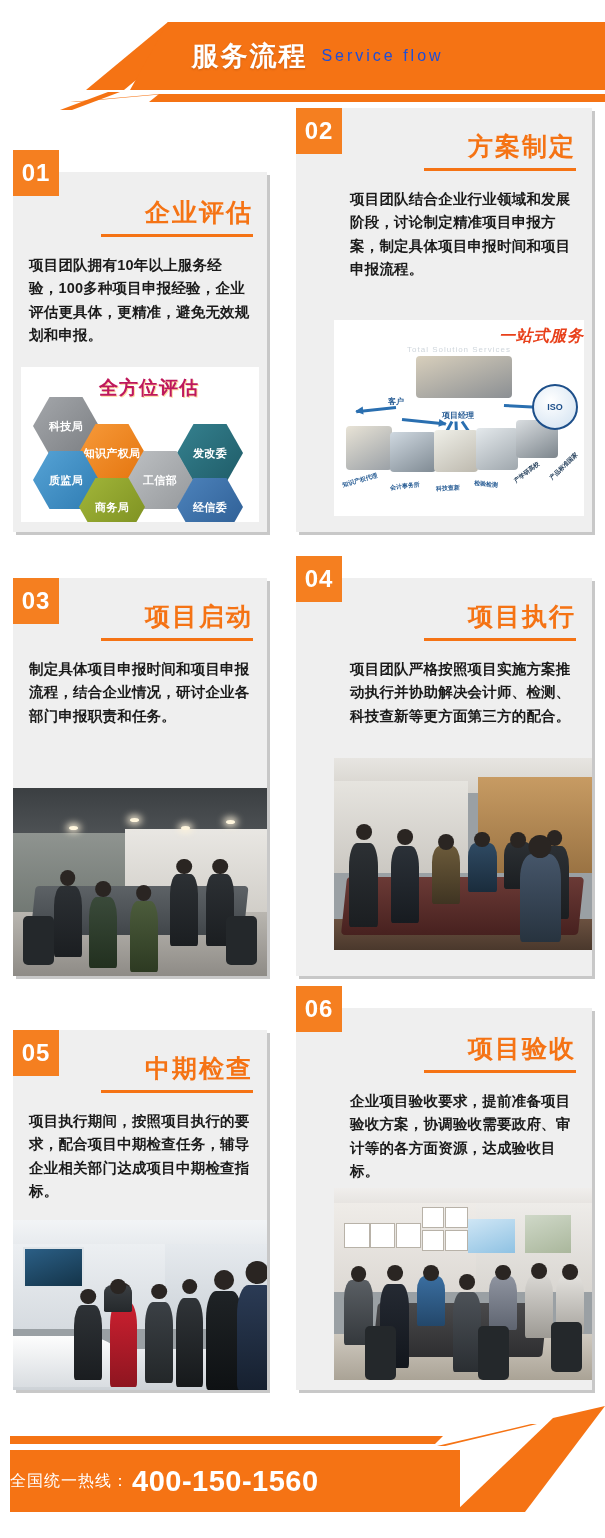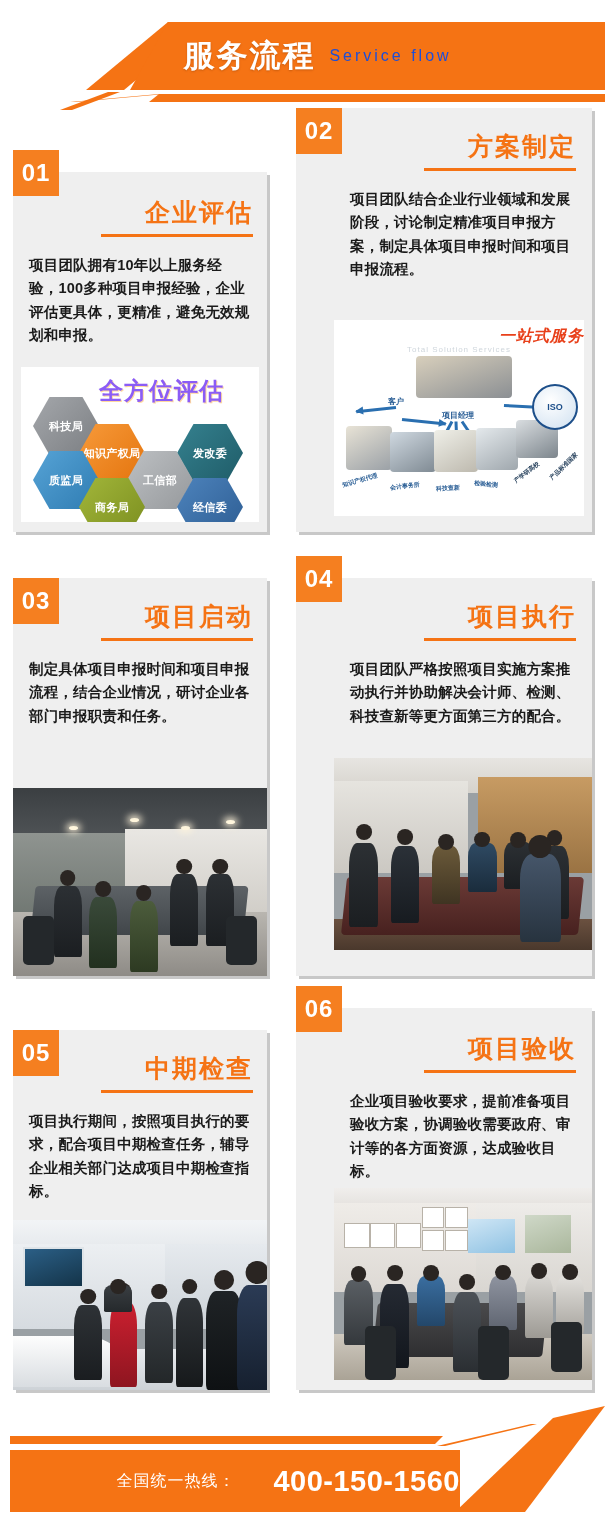--- a/index.html
+++ b/index.html
@@ -36,21 +36,21 @@
     position:absolute; left:60px; top:92px; width:60px; height:18px;
     background:#f57314;
     clip-path:polygon(48px 0, 60px 0, 12px 18px, 0 18px);
   }
   .hdr-text{
     position:absolute; left:0; top:22px; width:605px; height:68px;
     display:flex; align-items:center; justify-content:center;
     padding-left:30px; box-sizing:border-box;
   }
   .hdr-cn{
-    color:#ffffff; font-size:31px; font-weight:bold; letter-spacing:2px;
+    color:#ffffff; font-size:27px; font-weight:bold; letter-spacing:2px;
     text-shadow:0 1px 2px rgba(120,50,0,.35);
   }
   .hdr-en{
     color:#1d4ed8; font-size:16px; letter-spacing:3px; margin-left:14px;
     font-weight:400;
   }
 
   
   .card{
     position:absolute;
@@ -106,22 +106,22 @@
   .hexwrap{position:absolute; background:#ffffff; overflow:hidden;}
   .hex{
     position:absolute; width:66px; height:58px;
     clip-path:polygon(25% 0%, 75% 0%, 100% 50%, 75% 100%, 25% 100%, 0% 50%);
     display:flex; align-items:center; justify-content:center; text-align:center;
     color:#ffffff; font-size:11px; font-weight:bold; line-height:1.15;
     letter-spacing:.3px;
   }
   .hextitle{
     position:absolute;
-    font-size:24px; font-weight:bold; letter-spacing:1px;
-    color:#8b5cf6;
+    font-size:19px; font-weight:bold; letter-spacing:1px;
+    color:#be185d;
     text-shadow:1px 1px 0 #ffd9a0;
     white-space:nowrap;
   }
 
   
   .oss{position:absolute; background:#ffffff; overflow:hidden;}
   .oss-title{position:absolute; left:0; right:0; top:6px; text-align:right; font-size:16px; font-weight:bold; color:#e8401a; letter-spacing:1px; font-style:italic;}
   .oss-sub{position:absolute; left:0; right:0; top:25px; text-align:center; font-size:8px; color:#cfd6dc; letter-spacing:1px;}
   .oss-photo{position:absolute; border-radius:4px; overflow:hidden; background:#8d959b;}
   .oss-lbl{position:absolute; font-size:6px; color:#2b5f96; white-space:nowrap; font-weight:bold;}
@@ -148,23 +148,22 @@
     background:#f57314;
     clip-path:polygon(0 0, 450px 0, 450px 62px, 0 62px);
   }
   .ft-band-tail{
     position:absolute; left:455px; top:-12px; width:150px; height:106px;
     background:#f57314;
     clip-path:polygon(98px 12px, 150px 0, 70px 106px, 0 106px);
   }
   .ft-text{
     position:absolute; left:10px; top:32px; width:450px; height:62px;
-    display:flex; align-items:center; justify-content:flex-end;
+    display:flex; align-items:center; justify-content:flex-start;
     color:#ffffff;
-    gap:35px;
   }
   .ft-cn{font-size:16px; letter-spacing:1px;}
   .ft-num{font-size:29px; font-weight:bold; letter-spacing:.5px; margin-left:3px;}
 </style>
 </head>
 <body>
 
 <div class="header">
   <div class="hdr-band-tail"></div>
   <div class="hdr-band"></div>

